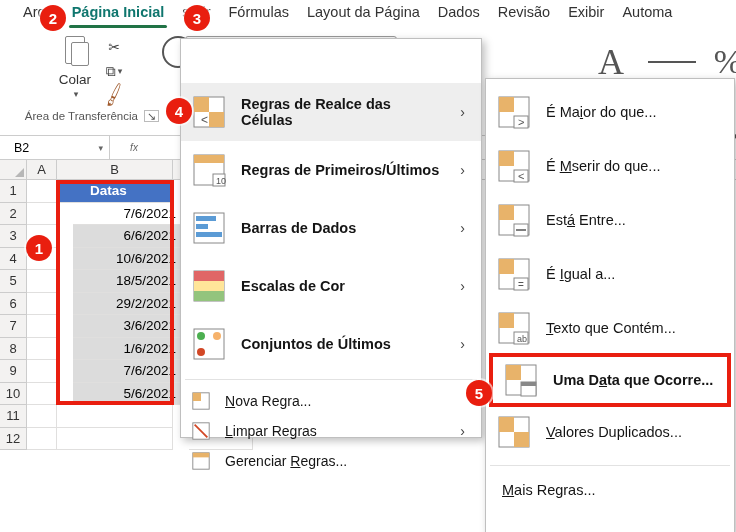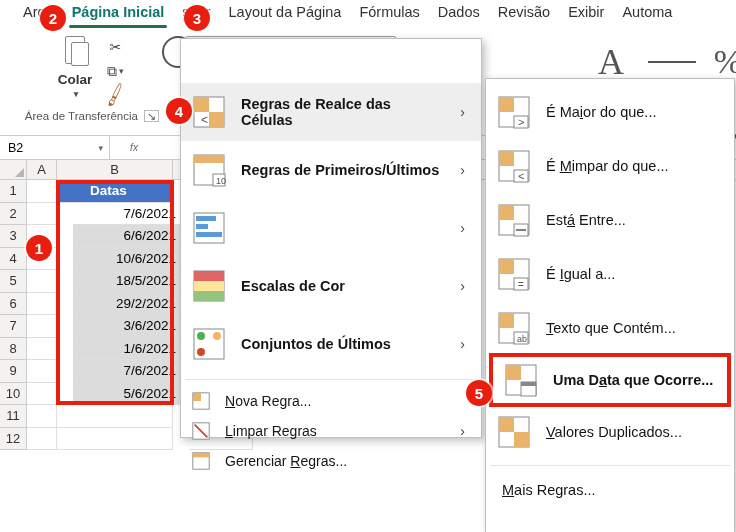--- a/index.html
+++ b/index.html
@@ -8,21 +8,21 @@
   
   .tabs { display: flex; align-items: flex-end; height: 28px; border-bottom: 2px solid #fff; padding-left: 14px; gap: 0; position: relative; }
   .tab { padding: 5px 9px 6px; font-size: 14.5px; color: #333; cursor: pointer; position: relative; white-space: nowrap; }
   .tab.active { color: #0f766e; font-weight: 600; }
   .tab.active::after { content:""; position:absolute; left:6px; right:6px; bottom:-2px; height:3px; background:#217346; border-radius:2px; }
 
   
   .ribbon { display:flex; align-items:flex-start; padding: 8px 10px 2px 22px; height: 108px; border-bottom: 1px solid #ccc; position: relative; }
   .clip-group { display:flex; flex-direction:column; align-items:center; width: 140px; }
   .clip-top { display:flex; align-items:flex-start; gap: 12px; }
-  .colar { display:flex; flex-direction:column; align-items:center; gap:2px;font-weight:bold; }
+  .colar { display:flex; flex-direction:column; align-items:center; gap:2px; }
   .colar-icon { width:28px; height:34px; position:relative; }
   .colar-icon .board { position:absolute; top:0; left:4px; width:20px; height:28px; border:1.5px solid #888; border-radius:2px; background:#fff;}
   .colar-icon .sheet { position:absolute; top:6px; left:10px; width:18px; height:24px; border:1.5px solid #888; border-radius:2px; background:#fff;}
   .colar-label { font-size:13.5px; color:#333; position:relative; }
   .dd-caret { font-size:9px; color:#555; margin-left:2px; }
   .mini-btns { display:flex; flex-direction:column; gap:6px; margin-top:2px;}
   .mini { width:22px; height:18px; display:flex; align-items:center; justify-content:center; font-size:14px; color:#444; }
   .brush { color:#a05a2c; font-size:18px; transform: rotate(-20deg);}
   .group-label { margin-top: 6px; font-size:11.5px; color:#555; display:flex; align-items:center; gap:6px;}
   .dialog-launch { font-size:11px; color:#555; border:1px solid #bbb; padding:0 2px; line-height:10px;}
@@ -37,21 +37,21 @@
   .rb-find { left: 525px; border:2.5px solid #555; border-radius:50%; width:32px; height:32px; top:18px;}
   .rb-find::after { content:""; position:absolute; width:10px; height:2.5px; background:#555; bottom:-3px; right:-6px; transform: rotate(40deg);}
   .rb-A { left: 587px; font-size:36px; }
   .rb-align { left: 648px; }
   .rb-align span { display:block; width:34px; height:2.5px; background:#555; margin:4px auto; }
   .rb-align span.s { width:22px; }
   .rb-pct { left: 704px; font-size:34px; }
 
   
   .nbx-row { display:flex; align-items:center; height:24px; border-bottom:1px solid #ccc; }
-  .namebox { width:110px; border-right:1px solid #ccc; display:flex; align-items:center; padding-left:8px; font-size:12.5px; position:relative; height:100%;}
+  .namebox { width:110px; border-right:1px solid #ccc; display:flex; align-items:center; padding-left:14px; font-size:12.5px; position:relative; height:100%;}
   .namebox .dd { position:absolute; right:6px; font-size:9px; color:#666;}
   .fx { width:48px; text-align:center; color:#666; font-style:italic; font-size:10px;}
 
   
   .grid { position:relative; }
   .grid-head { display:flex; height:20px; border-bottom:1px solid #ccc; }
   .corner { width:27px; border-right:1px solid #ccc; background:#f3f2f1; position:relative;}
   .corner::after { content:""; position:absolute; right:2px; bottom:2px; width:0; height:0; border-left:9px solid transparent; border-bottom:9px solid #b7b7b7;}
   .colh { border-right:1px solid #ccc; background:#f3f2f1; text-align:center; font-size:13px; color:#333; display:flex; align-items:center; justify-content:center;}
   .colA { width:30px;} .colB { width:116px;} .colC { width:64px;}
@@ -93,22 +93,22 @@
   svg.ti { width:36px; height:36px; }
   svg.tis { width:22px; height:22px; }
 </style>
 </head>
 <body>
 
 <div class="tabs">
   <div class="tab">Arqu</div>
   <div class="tab active">Página Inicial</div>
   <div class="tab">serir</div>
+  <div class="tab">Fórmulas</div>
   <div class="tab">Layout da Página</div>
-  <div class="tab">Fórmulas</div>
   <div class="tab">Dados</div>
   <div class="tab">Revisão</div>
   <div class="tab">Exibir</div>
   <div class="tab">Automa</div>
 </div>
 
 <div class="ribbon">
   <div class="clip-group">
     <div class="clip-top">
       <div class="colar">
@@ -256,20 +256,21 @@
   </div>
   <div class="mitem">
     <span class="micon">
         <svg class="ti" viewBox="0 0 36 36">
           <rect x="3" y="3" width="30" height="30" fill="#fff" stroke="#888"></rect>
           <rect x="5" y="6" width="20" height="5" fill="#5b9bd5"></rect>
           <rect x="5" y="14" width="12" height="5" fill="#5b9bd5"></rect>
           <rect x="5" y="22" width="26" height="5" fill="#5b9bd5"></rect>
         </svg>
       </span>
+    <span class="lbl">Barras de Dados</span>
     <span class="arrow">›</span>
   </div>
   <div class="mitem">
     <span class="micon">
         <svg class="ti" viewBox="0 0 36 36">
           <rect x="3" y="3" width="30" height="30" fill="#fff" stroke="#888"></rect>
           <rect x="3" y="3" width="30" height="10" fill="#e06666"></rect>
           <rect x="3" y="13" width="30" height="10" fill="#ffe599"></rect>
           <rect x="3" y="23" width="30" height="10" fill="#93c47d"></rect>
         </svg>
@@ -335,21 +336,21 @@
   </div>
   <div class="mitem">
     <span class="micon">
         <svg class="ti" viewBox="0 0 36 36">
           <rect x="3" y="3" width="30" height="30" fill="#fff" stroke="#888"></rect>
           <rect x="3" y="3" width="15" height="15" fill="#e8b36a"></rect>
           <rect x="18" y="22" width="14" height="12" fill="#fff" stroke="#888"></rect>
           <text x="22" y="32" font-size="11" fill="#555">&lt;</text>
         </svg>
       </span>
-    <span class="lbl"><span>É </span><u class="access">M</u><span>impar do que...</span></span>
+    <span class="lbl"><span>É </span><u class="access">M</u><span>serir do que...</span></span>
   </div>
   <div class="mitem">
     <span class="micon">
         <svg class="ti" viewBox="0 0 36 36">
           <rect x="3" y="3" width="30" height="30" fill="#fff" stroke="#888"></rect>
           <rect x="3" y="3" width="15" height="15" fill="#e8b36a"></rect>
           <rect x="18" y="22" width="14" height="12" fill="#fff" stroke="#888"></rect>
           <line x1="20" y1="28" x2="30" y2="28" stroke="#555" stroke-width="1.5"></line>
         </svg>
       </span>

